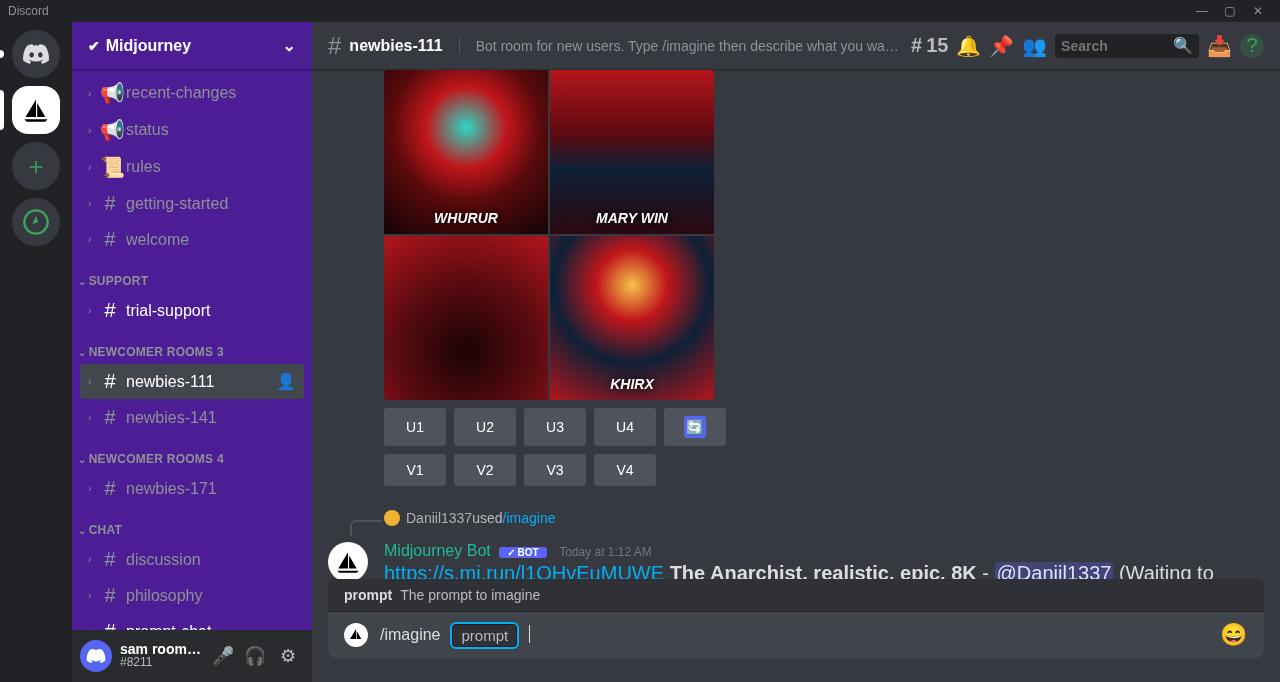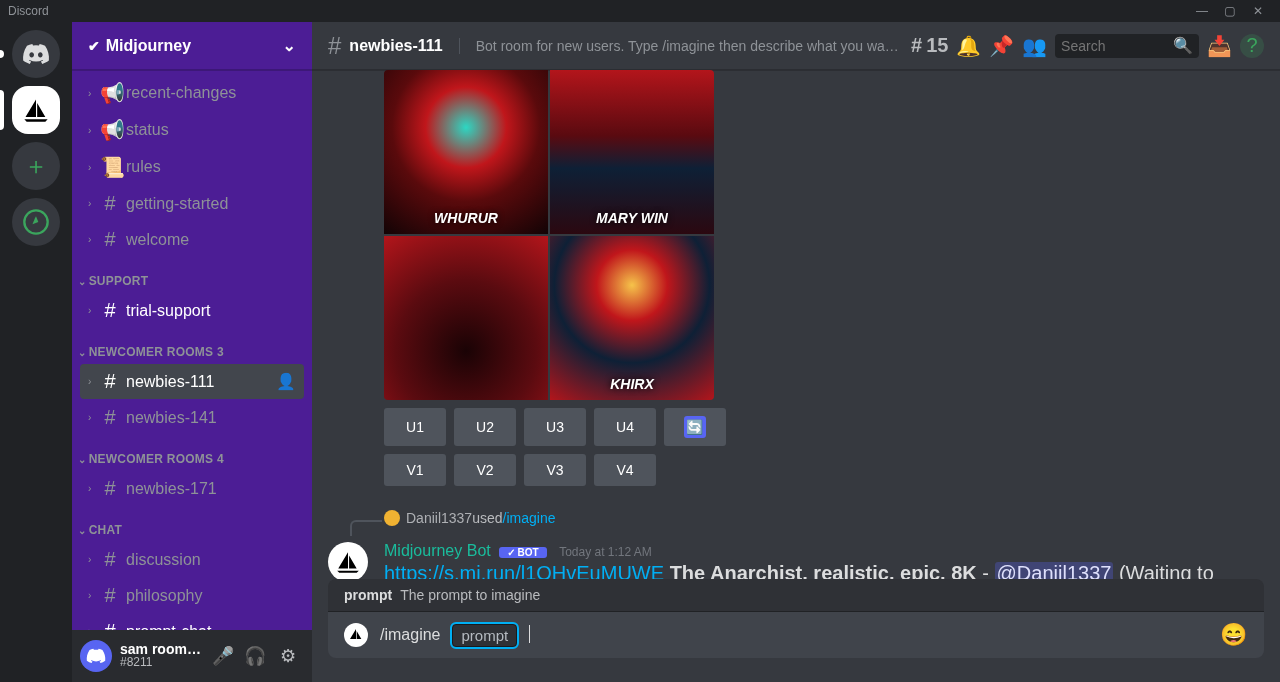--- a/index.html
+++ b/index.html
@@ -35,21 +35,21 @@
   .user-panel .uname { color: #fff; font-weight: 600; font-size: 14px; white-space: nowrap; overflow: hidden; text-overflow: ellipsis; }
   .user-panel .utag { color: #b9bbbe; font-size: 12px; }
   .user-panel .ubtn { width: 32px; text-align: center; color: #b9bbbe; cursor: pointer; font-size: 18px; }
   .main { flex: 1; background: #36393f; display: flex; flex-direction: column; min-width: 0; }
   .chan-header { height: 48px; display: flex; align-items: center; padding: 0 16px; border-bottom: 1px solid rgba(0,0,0,.2); box-shadow: 0 1px 0 rgba(4,4,5,.2); gap: 8px; }
   .chan-header .hash { color: #8e9297; font-size: 24px; }
   .chan-header .cname { font-weight: 600; color: #fff; }
   .chan-header .topic { color: #8e9297; font-size: 14px; border-left: 1px solid #4f545c; margin-left: 8px; padding-left: 16px; white-space: nowrap; overflow: hidden; text-overflow: ellipsis; flex: 1; }
   .chan-header .hicon { color: #b9bbbe; cursor: pointer; font-size: 20px; display: flex; align-items: center; }
   .chan-header .search { background: #202225; border-radius: 4px; display: flex; align-items: center; padding: 0 6px; height: 24px; width: 144px; }
-  .chan-header .search input { background: transparent; border: none; outline: none; color: #dcddde; font-size: 14px; width: 100%; }
+  .chan-header .search input { background: transparent; border: none; outline: none; color: #dcddde; font-size: 14px; width: 100%; font-weight: bold; }
   .chan-header .search .sicon { color: #72767d; font-size: 16px; }
   .messages { flex: 1; overflow-y: auto; padding: 0 16px 24px 16px; position: relative; }
   .msg-group { display: flex; margin-top: 16px; }
   .msg-av { width: 40px; height: 40px; border-radius: 50%; background: #fff; flex-shrink: 0; margin-right: 16px; display:flex; align-items:center; justify-content:center; }
   .msg-av svg { width: 26px; height: 26px; }
   .grid2x2 { width: 330px; height: 330px; display: grid; grid-template: 1fr 1fr / 1fr 1fr; gap: 2px; border-radius: 4px; overflow: hidden; margin-left: 56px; }
   .tile { position: relative; display: flex; align-items: flex-end; justify-content: center; color: #fff; font-weight: 700; font-style: italic; font-size: 14px; padding-bottom: 8px; text-shadow: 0 0 6px #000; }
   .t1 { background: radial-gradient(circle at 50% 35%, #2dd7c3 0%, #c0161b 30%, #5a0a0c 55%, #120305 100%); }
   .t2 { background: linear-gradient(180deg, #b3151b 0%, #5a0a10 40%, #0e2036 60%, #2b0810 100%); }
   .t3 { background: radial-gradient(circle at 50% 70%, #1a0305 0%, #5b0b10 50%, #b3151b 100%); }

